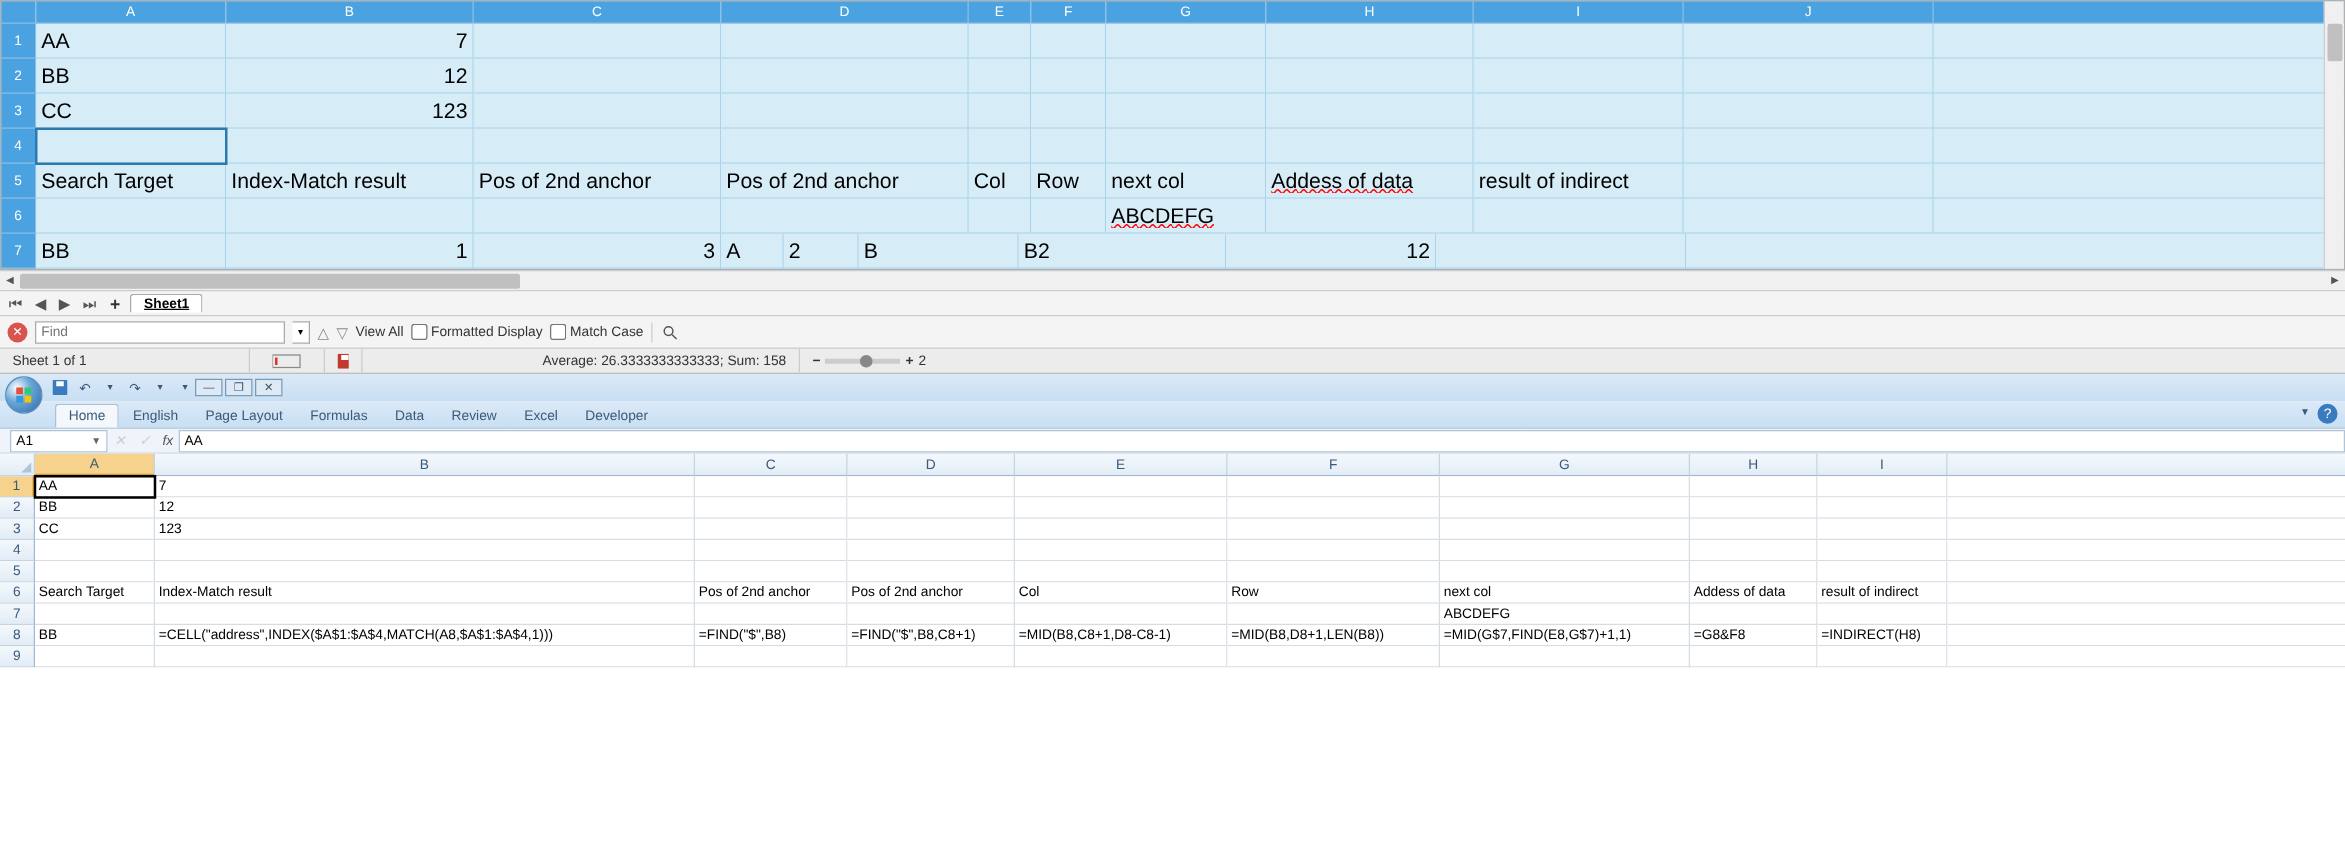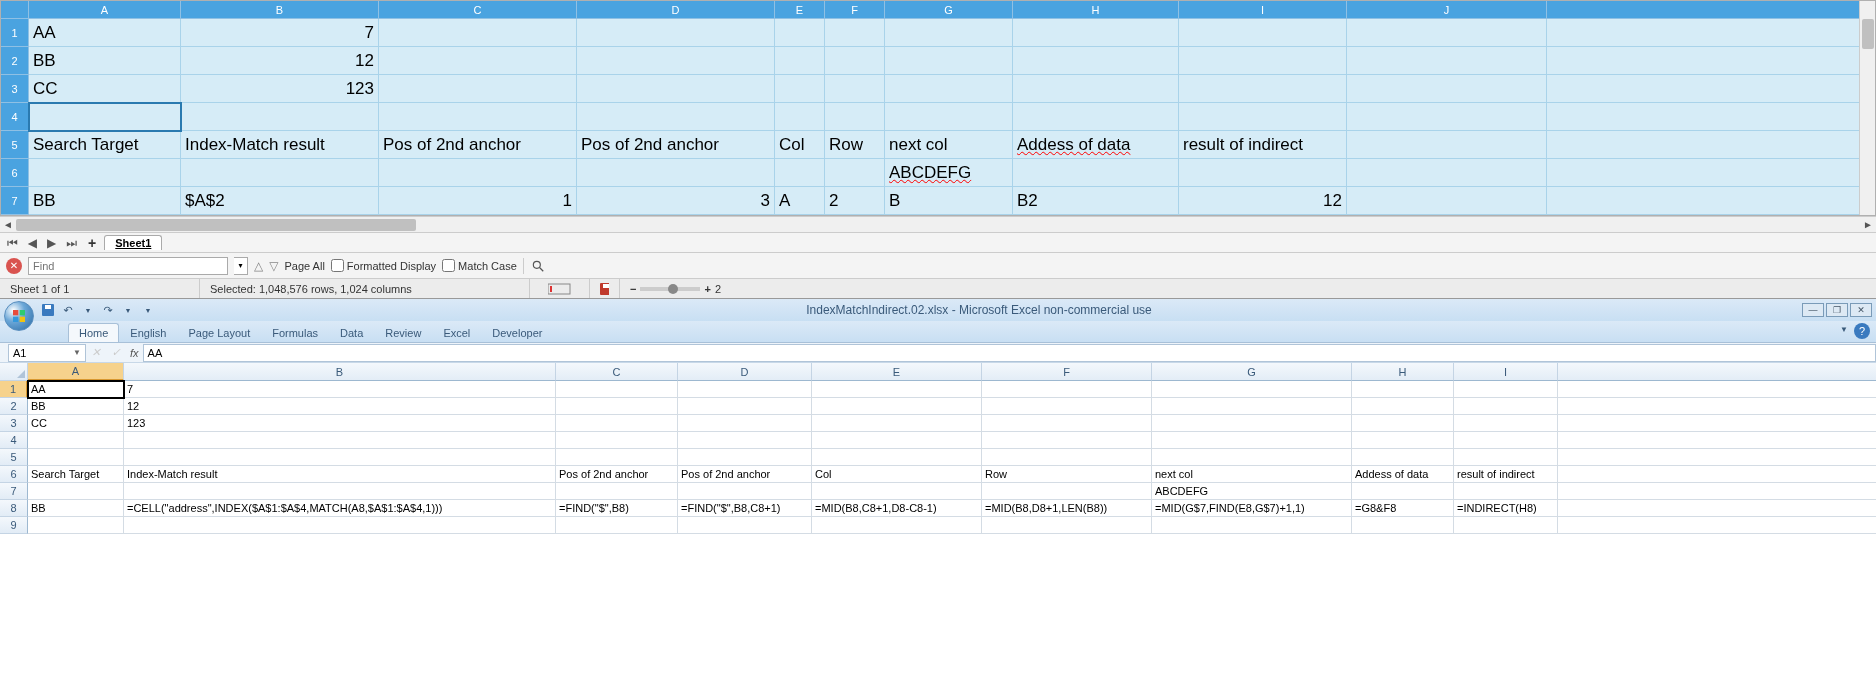--- a/index.html
+++ b/index.html
@@ -51,21 +51,21 @@
 .app2 { font-family: 'Segoe UI', Tahoma, sans-serif; }
 .titlebar2 { height:22px; background: linear-gradient(#dbe9f7,#c8dff3); display:flex; align-items:center; padding:0 4px; position:relative; }
 .orb { width:30px; height:30px; border-radius:50%; background: radial-gradient(circle at 30% 30%, #fff, #6ba7d8 40%, #2a6aa3); border:1px solid #5a8fbf; position:relative; top:6px; z-index:2; cursor:pointer; display:flex; align-items:center; justify-content:center; }
 .orb svg { width:16px; height:16px; }
 .qat { display:flex; gap:4px; margin-left:6px; align-items:center; }
 .qat .qicn { width:16px; height:16px; display:inline-flex; align-items:center; justify-content:center; cursor:pointer; color:#3a5a7a; font-size:11px; }
 .title2 { flex:1; text-align:center; font-size:12px; color:#3a5a7a; }
 .winctrl { display:flex; gap:2px; }
 .winctrl span { width:22px; height:14px; border:1px solid #7a9bb8; background:#dde9f4; font-size:9px; display:flex; align-items:center; justify-content:center; cursor:pointer; color:#456; }
 
-.ribbon2 { height:22px; background: linear-gradient(#dbe9f7,#c8dff3); display:flex; align-items:flex-end; padding-left:68px; gap:0; border-bottom:1px solid #a8c0d8; position:relative; }
+.ribbon2 { height:22px; background: linear-gradient(#dbe9f7,#c8dff3); display:flex; align-items:flex-end; padding-left:44px; gap:0; border-bottom:1px solid #a8c0d8; position:relative; }
 .rtab { padding:3px 10px; font-size:11px; color:#3a5a7a; cursor:pointer; border:1px solid transparent; border-bottom:none; border-radius:3px 3px 0 0; }
 .rtab.active { background:#f4f8fc; border-color:#a8c0d8; }
 .help2 { position:absolute; right:6px; top:2px; width:16px; height:16px; border-radius:50%; background:#3a7abf; color:#fff; display:flex; align-items:center; justify-content:center; font-size:11px; cursor:pointer; }
 
 .fbar2 { height:20px; background:#eef4fa; border-bottom:1px solid #c8d8e8; display:flex; align-items:center; }
 .namebox2 { width:78px; height:18px; margin-left:8px; background:#fff; border:1px solid #b0c4d8; display:flex; align-items:center; padding:0 4px; font-size:11px; }
 .namebox2 .dd { margin-left:auto; font-size:8px; color:#666; cursor:pointer; }
 .fxbtn { width:20px; height:18px; display:flex; align-items:center; justify-content:center; font-style:italic; font-size:11px; color:#555; cursor:pointer; }
 .fxlbl { font-style:italic; font-size:11px; color:#555; margin:0 4px; }
 .fxinput { flex:1; height:18px; background:#fff; border:1px solid #b0c4d8; font-size:11px; padding:0 4px; display:flex; align-items:center; }
@@ -178,21 +178,20 @@
             <span class="squiggle">ABCDEFG</span>
           </div>
           <div class="cell1" style="width: 166px;"></div>
           <div class="cell1" style="width: 168px;"></div>
           <div class="cell1" style="width: 200px;"></div>
           <div style="flex: 1 1 0%; background: rgb(214, 236, 247); border-bottom: 1px solid rgb(169, 211, 234);"></div>
         </div>
         <div class="row1">
           <div class="rh1">7</div>
           <div class="cell1" style="width: 152px;">BB</div>
-          <div class="cell1" style="width: 198px;">$A$2</div>
           <div class="cell1 right" style="width: 198px;">1</div>
           <div class="cell1 right" style="width: 198px;">3</div>
           <div class="cell1" style="width: 50px;">A</div>
           <div class="cell1" style="width: 60px;">2</div>
           <div class="cell1" style="width: 128px;">B</div>
           <div class="cell1" style="width: 166px;">B2</div>
           <div class="cell1 right" style="width: 168px;">12</div>
           <div class="cell1" style="width: 200px;"></div>
           <div style="flex: 1 1 0%; background: rgb(214, 236, 247); border-bottom: 1px solid rgb(169, 211, 234);"></div>
         </div>
@@ -219,53 +218,53 @@
   </div>
 
   <div class="findbar1">
     <span class="closefind">✕</span>
     <span class="findbox">
       <input class="findinput" placeholder="Find" style="">
     </span>
       <span class="finddrop">▾</span>
     <span class="findnav">△</span>
     <span class="findnav">▽</span>
-    <span class="findall">Page All</span>
+    <span class="findall">View All</span>
     <label class="chk">
         <input type="checkbox" style="">
         <span>Formatted Display</span>
       </label>
     <label class="chk">
         <input type="checkbox" style="">
         <span>Match Case</span>
       </label>
     <span style="border-left:1px solid #ccc; height:16px;"></span>
     <span class="smicon">
       <svg width="14" height="14" viewBox="0 0 24 24">
           <circle cx="10" cy="10" r="6" fill="none" stroke="#555" stroke-width="2"></circle>
           <line x1="15" y1="15" x2="21" y2="21" stroke="#555" stroke-width="2"></line>
         </svg>
     </span>
   </div>
 
   <div class="status1">
     <div style="width:200px;text-align:center;">Sheet 1 of 1</div>
-    <div style="width:330px;">Selected: 1,048,576 rows, 1,024 columns</div>
     <div style="width:60px; justify-content:center;">
       <svg width="24" height="12">
           <rect x="0" y="1" width="22" height="10" fill="none" stroke="#888"></rect>
           <rect x="2" y="3" width="2" height="6" fill="#d33"></rect>
         </svg>
     </div>
     <div style="width:30px; justify-content:center;">
       <svg width="12" height="12">
           <rect width="12" height="12" fill="#c0392b" rx="1"></rect>
           <rect x="3" y="1" width="6" height="4" fill="#fff"></rect>
         </svg>
     </div>
+    <div style="width:350px; justify-content:flex-end;">Average: 26.3333333333333; Sum: 158</div>
     <div class="zoom1" style="border-right:none;">
       <span class="zbtn">−</span>
       <span class="ztrack">
           <span class="zdot"></span>
         </span>
       <span class="zbtn">+</span>
       <span>2</span>
     </div>
   </div>
 </div>
@@ -286,21 +285,20 @@
             <rect width="12" height="12" fill="#3a7abf" rx="1"></rect>
             <rect x="3" y="1" width="6" height="4" fill="#fff"></rect>
           </svg>
         </span>
       <span class="qicn">↶</span>
       <span class="qicn" style="font-size:7px;">▼</span>
       <span class="qicn">↷</span>
       <span class="qicn" style="font-size:7px;">▼</span>
       <span class="qicn" style="font-size:7px;">▼</span>
     </div>
-    <div class="title2">IndexMatchIndirect.02.xlsx - Microsoft Excel non-commercial use</div>
     <div class="winctrl">
       <span>—</span>
       <span>❐</span>
       <span>✕</span>
     </div>
   </div>
 
   <div class="ribbon2">
     <div id="rtabs" style="display:contents"><div class="rtab active">Home</div><div class="rtab">English</div><div class="rtab">Page Layout</div><div class="rtab">Formulas</div><div class="rtab">Data</div><div class="rtab">Review</div><div class="rtab">Excel</div><div class="rtab">Developer</div></div>
     <span class="help2">?</span>

